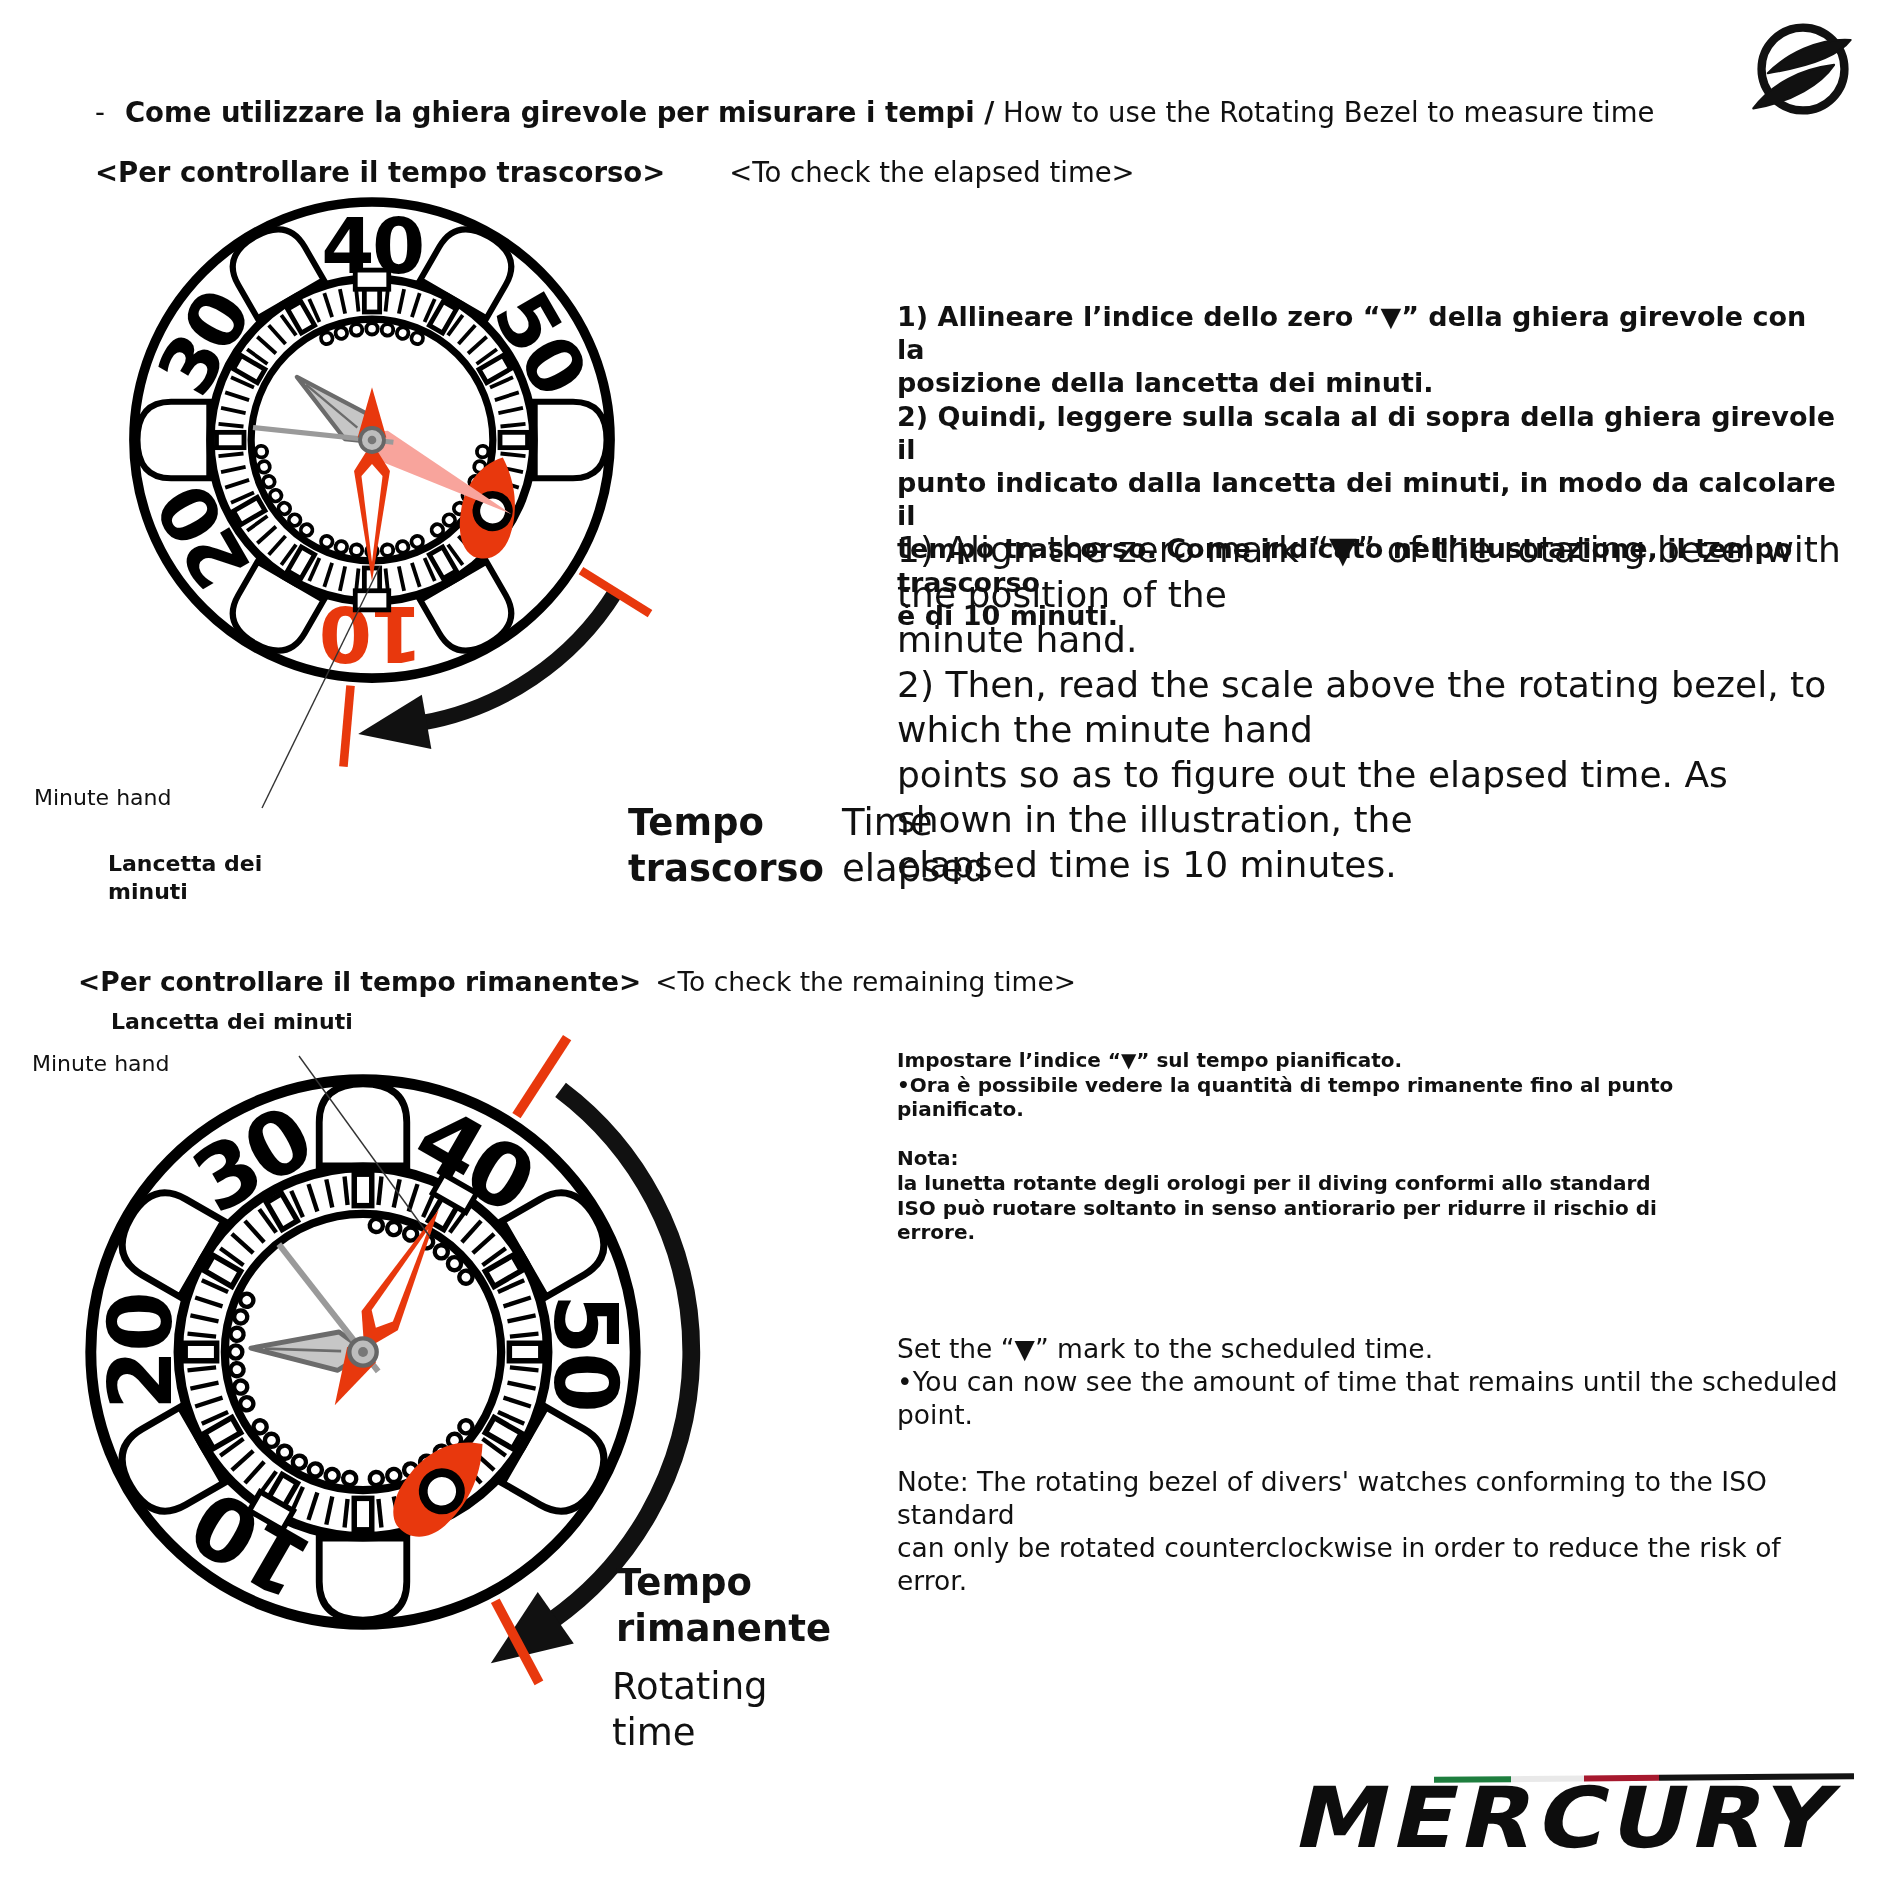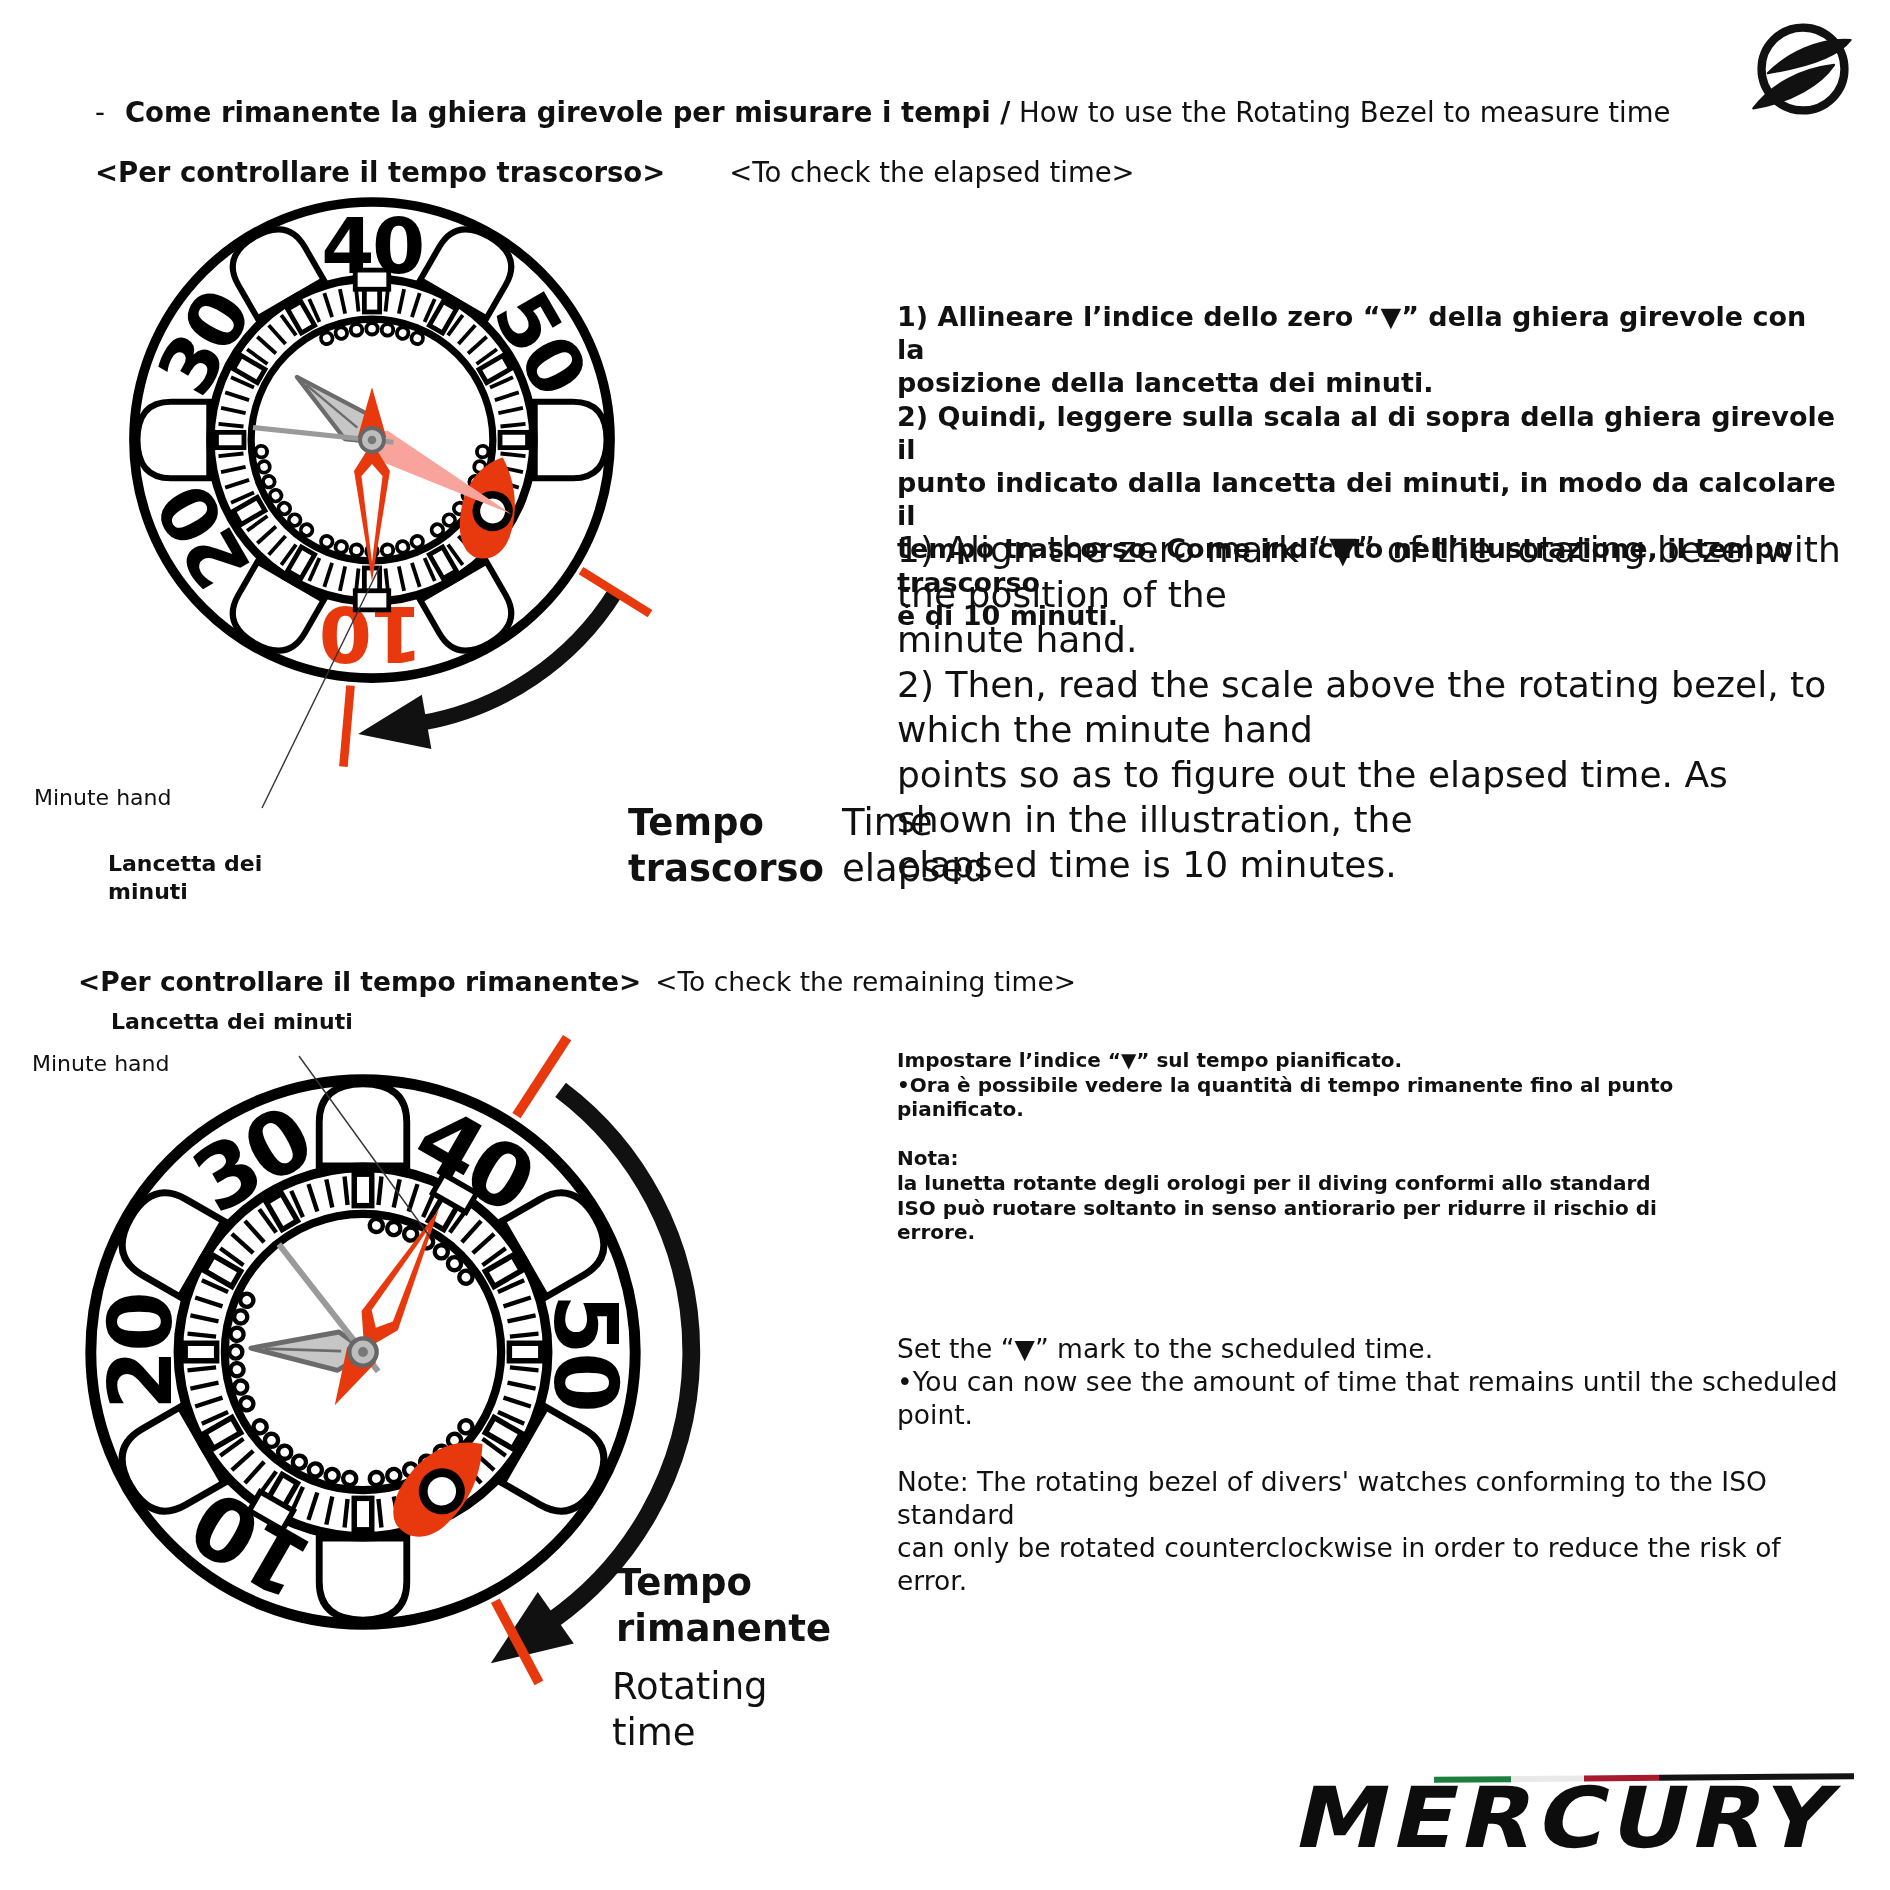--- a/index.html
+++ b/index.html
@@ -49,21 +49,21 @@
 </head>
 <body>
 
 <svg class="abs f-logo" viewBox="-55 -55 110 110">
   <circle r="40" fill="none" stroke="#111" stroke-width="8"></circle>
   <path d="M -34 4 C -16 -14 14 -30 46 -28 C 34 -12 4 -2 -34 4 Z" fill="#111" stroke="#111" stroke-width="2" stroke-linejoin="round"></path>
   <path d="M -48 38 C -30 14 -2 0 30 -4 C 18 14 -10 32 -48 38 Z" fill="#111" stroke="#111" stroke-width="2" stroke-linejoin="round"></path>
 </svg>
 
 <div class="abs title-line">
-  <span class="dash">-</span><span class="b">Come rimanente la ghiera girevole per misurare i tempi /</span>
+  <span class="dash">-</span><span class="b">Come utilizzare la ghiera girevole per misurare i tempi /</span>
   <span class="en">How to use the Rotating Bezel to measure time</span>
 </div>
 
 <div class="abs head1 b">
   <span>&lt;Per controllare il tempo trascorso&gt;</span><span class="en">&lt;To check the elapsed time&gt;</span>
 </div>
 
 <svg class="abs watch1" viewBox="-140 -140 280 280">
     <circle r="99.5" fill="#fff" stroke="#000" stroke-width="4"></circle>
     <path d="M -16 -68 L -16 -84 Q -16 -98 0 -98 Q 16 -98 16 -84 L 16 -68 Z" transform="rotate(30)" fill="#fff" stroke="#000" stroke-width="2.5"></path>

